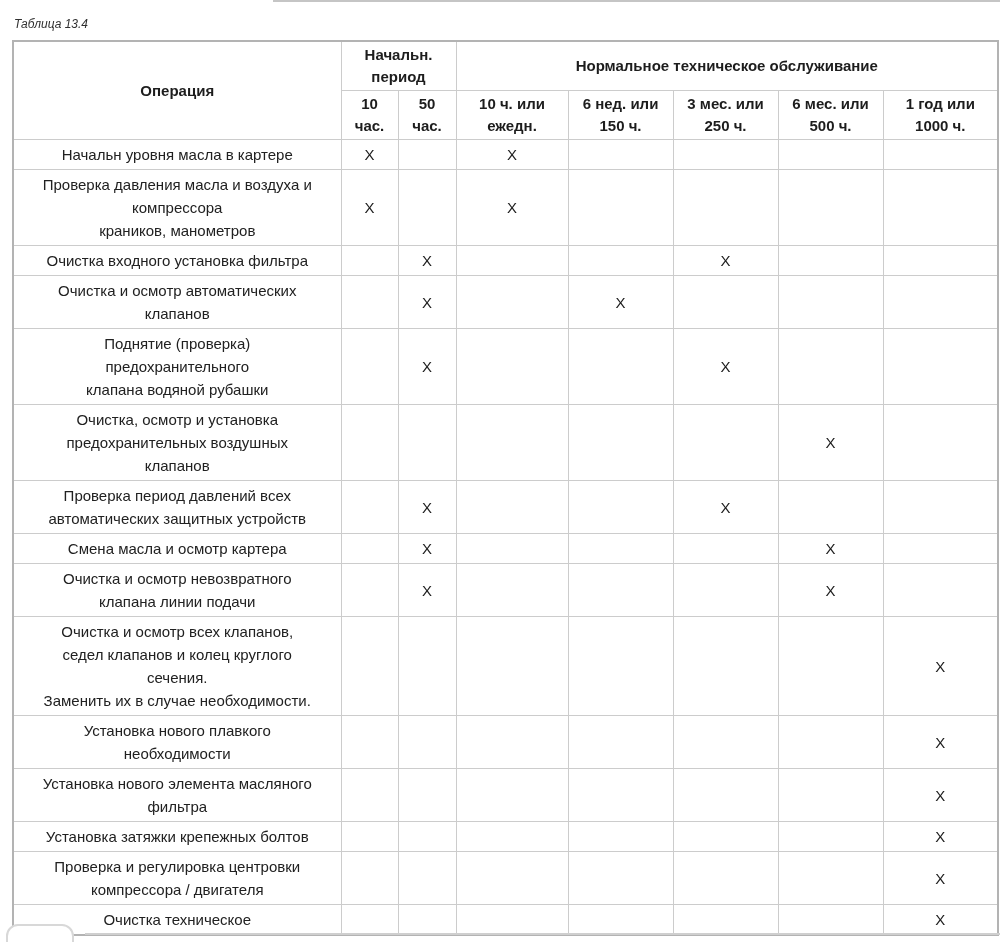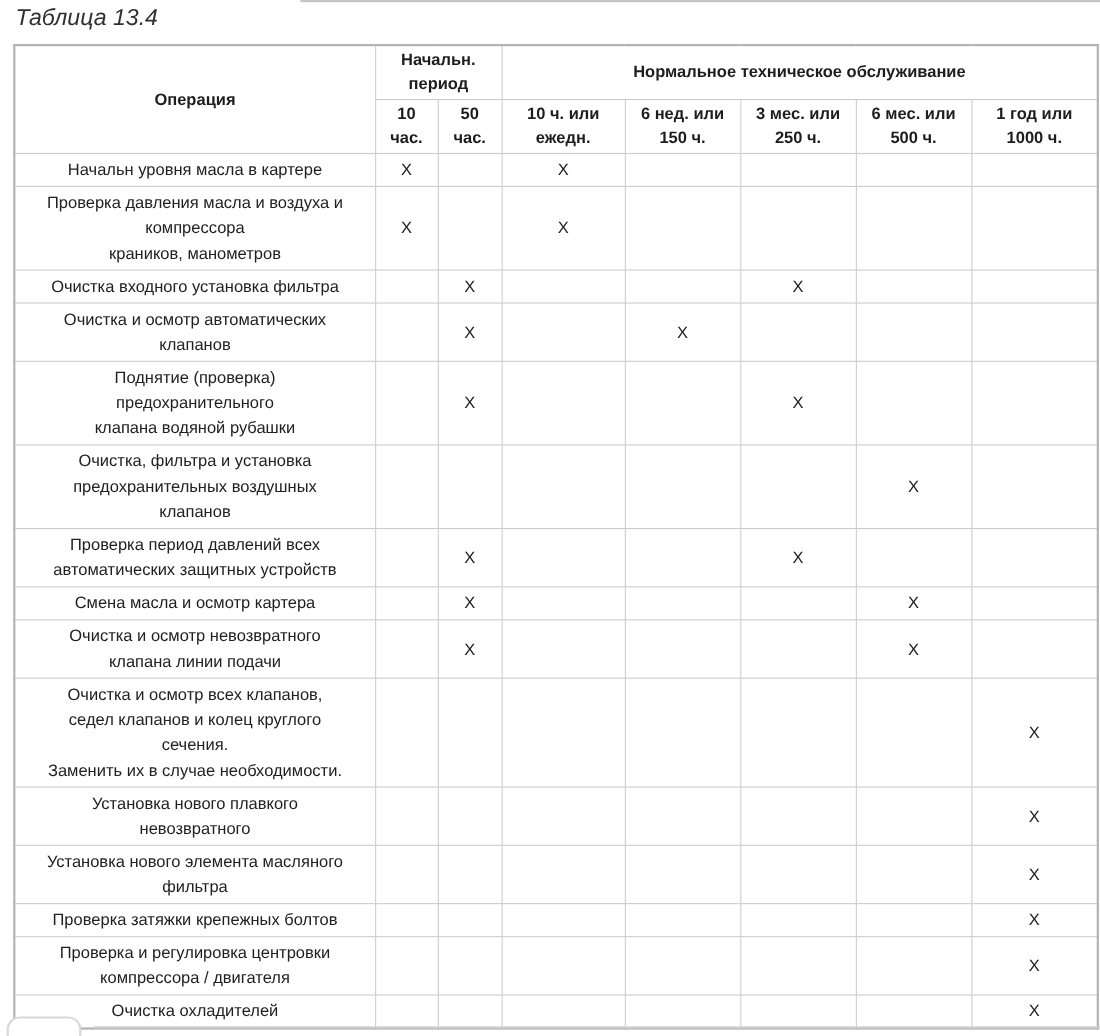--- a/index.html
+++ b/index.html
@@ -18,23 +18,23 @@
   .top-edge-line {
     position: absolute;
     top: 0;
     left: 273px;
     width: 727px;
     height: 2px;
     background: #c5c5c5;
   }
   .page-title {
     position: absolute;
-    top: 5px;
+    top: 17px;
     left: 14px;
-    font-size: 21px;
+    font-size: 12px;
     font-style: italic;
     color: #303030;
   }
   table.maint {
     position: absolute;
     top: 40px;
     left: 12px;
     width: 985px;
     border-collapse: collapse;
     table-layout: fixed;
@@ -173,21 +173,21 @@
 клапана водяной рубашки</td>
       <td class="mark-cell"></td>
       <td class="mark-cell">X</td>
       <td class="mark-cell"></td>
       <td class="mark-cell"></td>
       <td class="mark-cell">X</td>
       <td class="mark-cell"></td>
       <td class="mark-cell"></td>
     </tr>
     <tr>
-      <td class="op-cell">Очистка, фильтра и установка
+      <td class="op-cell">Очистка, осмотр и установка
 предохранительных воздушных
 клапанов</td>
       <td class="mark-cell"></td>
       <td class="mark-cell"></td>
       <td class="mark-cell"></td>
       <td class="mark-cell"></td>
       <td class="mark-cell"></td>
       <td class="mark-cell">X</td>
       <td class="mark-cell"></td>
     </tr>
@@ -231,63 +231,63 @@
       <td class="mark-cell"></td>
       <td class="mark-cell"></td>
       <td class="mark-cell"></td>
       <td class="mark-cell"></td>
       <td class="mark-cell"></td>
       <td class="mark-cell"></td>
       <td class="mark-cell">X</td>
     </tr>
     <tr>
       <td class="op-cell">Установка нового плавкого
-невозвратного</td>
+необходимости</td>
       <td class="mark-cell"></td>
       <td class="mark-cell"></td>
       <td class="mark-cell"></td>
       <td class="mark-cell"></td>
       <td class="mark-cell"></td>
       <td class="mark-cell"></td>
       <td class="mark-cell">X</td>
     </tr>
     <tr>
       <td class="op-cell">Установка нового элемента масляного
 фильтра</td>
       <td class="mark-cell"></td>
       <td class="mark-cell"></td>
       <td class="mark-cell"></td>
       <td class="mark-cell"></td>
       <td class="mark-cell"></td>
       <td class="mark-cell"></td>
       <td class="mark-cell">X</td>
     </tr>
     <tr>
-      <td class="op-cell">Проверка затяжки крепежных болтов</td>
+      <td class="op-cell">Установка затяжки крепежных болтов</td>
       <td class="mark-cell"></td>
       <td class="mark-cell"></td>
       <td class="mark-cell"></td>
       <td class="mark-cell"></td>
       <td class="mark-cell"></td>
       <td class="mark-cell"></td>
       <td class="mark-cell">X</td>
     </tr>
     <tr>
       <td class="op-cell">Проверка и регулировка центровки
 компрессора / двигателя</td>
       <td class="mark-cell"></td>
       <td class="mark-cell"></td>
       <td class="mark-cell"></td>
       <td class="mark-cell"></td>
       <td class="mark-cell"></td>
       <td class="mark-cell"></td>
       <td class="mark-cell">X</td>
     </tr>
     <tr>
-      <td class="op-cell">Очистка охладителей</td>
+      <td class="op-cell">Очистка техническое</td>
       <td class="mark-cell"></td>
       <td class="mark-cell"></td>
       <td class="mark-cell"></td>
       <td class="mark-cell"></td>
       <td class="mark-cell"></td>
       <td class="mark-cell"></td>
       <td class="mark-cell">X</td>
     </tr>
   </tbody>
 </table>

